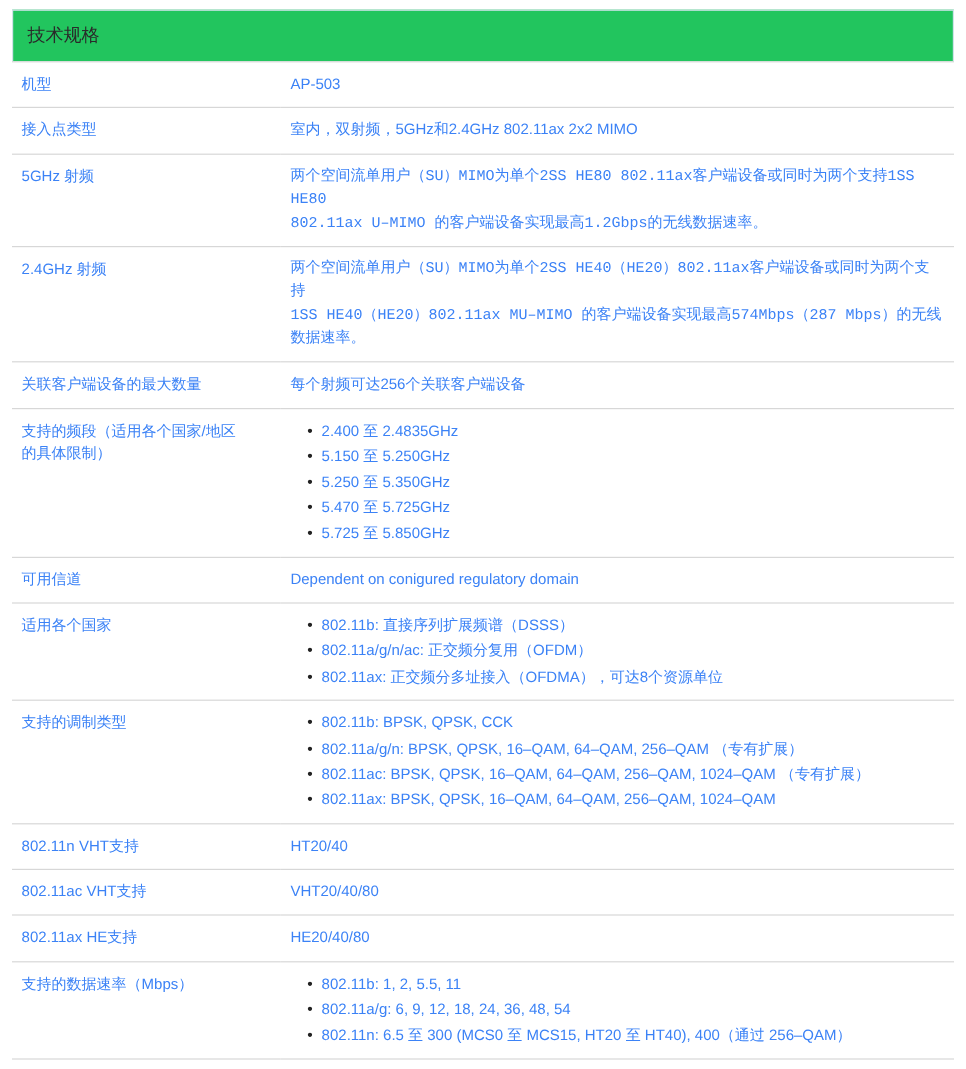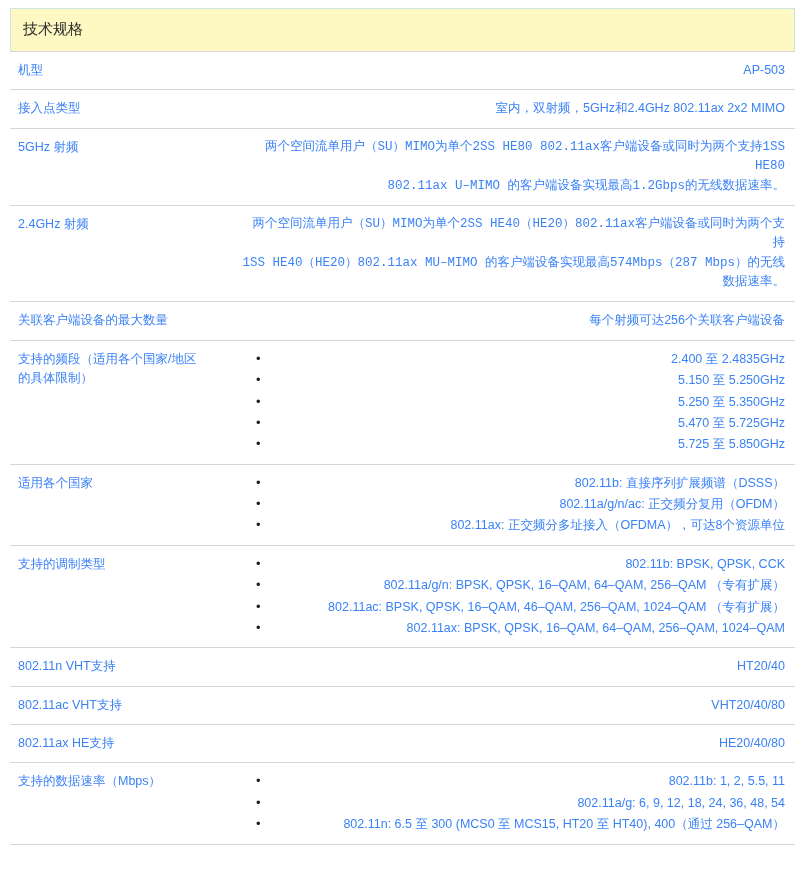--- a/index.html
+++ b/index.html
@@ -13,21 +13,21 @@
     font-family: "Liberation Sans", sans-serif;
     color: #1a1a1a;
     -webkit-font-smoothing: antialiased;
   }
   .spec-wrap {
     width: 785px;
     margin: 0 auto;
     padding-top: 8px;
   }
   .spec-title {
-    background: #fef9c3;
+    background: #22c55e;
     color: #2a2a2a;
     font-size: 15px;
     padding: 11px 12px 12px 12px;
     border: 1px solid #cfe3e9;
     border-bottom: none;
     box-sizing: border-box;
   }
   table.spec {
     width: 100%;
     border-collapse: collapse;
@@ -43,21 +43,20 @@
   }
   table.spec tr:last-child td {
     border-bottom: 1px solid #d7d7d7;
   }
   td.label {
     width: 206px;
     padding-left: 6px;
   }
   td.value {
     padding-left: 12px;
-    text-align: right;
   }
   .lines p {
     margin: 0;
     font-family: Liberation Mono, monospace;
   }
   ul.bullets {
     margin: 0;
     padding-left: 16px;
     list-style: none;
   }
@@ -123,36 +122,40 @@
             <ul class="bullets">
               <li>2.400 至 2.4835GHz</li>
               <li>5.150 至 5.250GHz</li>
               <li>5.250 至 5.350GHz</li>
               <li>5.470 至 5.725GHz</li>
               <li>5.725 至 5.850GHz</li>
             </ul>
           </td>
         </tr>
         <tr>
+          <td class="label">可用信道</td>
+          <td class="value">Dependent on conigured regulatory domain</td>
+        </tr>
+        <tr>
           <td class="label">适用各个国家</td>
           <td class="value">
             <ul class="bullets">
               <li>802.11b: 直接序列扩展频谱（DSSS）</li>
               <li>802.11a/g/n/ac: 正交频分复用（OFDM）</li>
               <li>802.11ax: 正交频分多址接入（OFDMA），可达8个资源单位</li>
             </ul>
           </td>
         </tr>
         <tr>
           <td class="label">支持的调制类型</td>
           <td class="value">
             <ul class="bullets">
               <li>802.11b: BPSK, QPSK, CCK</li>
               <li>802.11a/g/n: BPSK, QPSK, 16–QAM, 64–QAM, 256–QAM （专有扩展）</li>
-              <li>802.11ac: BPSK, QPSK, 16–QAM, 46–QAM, 256–QAM, 1024–QAM （专有扩展）</li>
+              <li>802.11ac: BPSK, QPSK, 16–QAM, 64–QAM, 256–QAM, 1024–QAM （专有扩展）</li>
               <li>802.11ax: BPSK, QPSK, 16–QAM, 64–QAM, 256–QAM, 1024–QAM</li>
             </ul>
           </td>
         </tr>
         <tr>
           <td class="label">802.11n VHT支持</td>
           <td class="value">HT20/40</td>
         </tr>
         <tr>
           <td class="label">802.11ac VHT支持</td>

